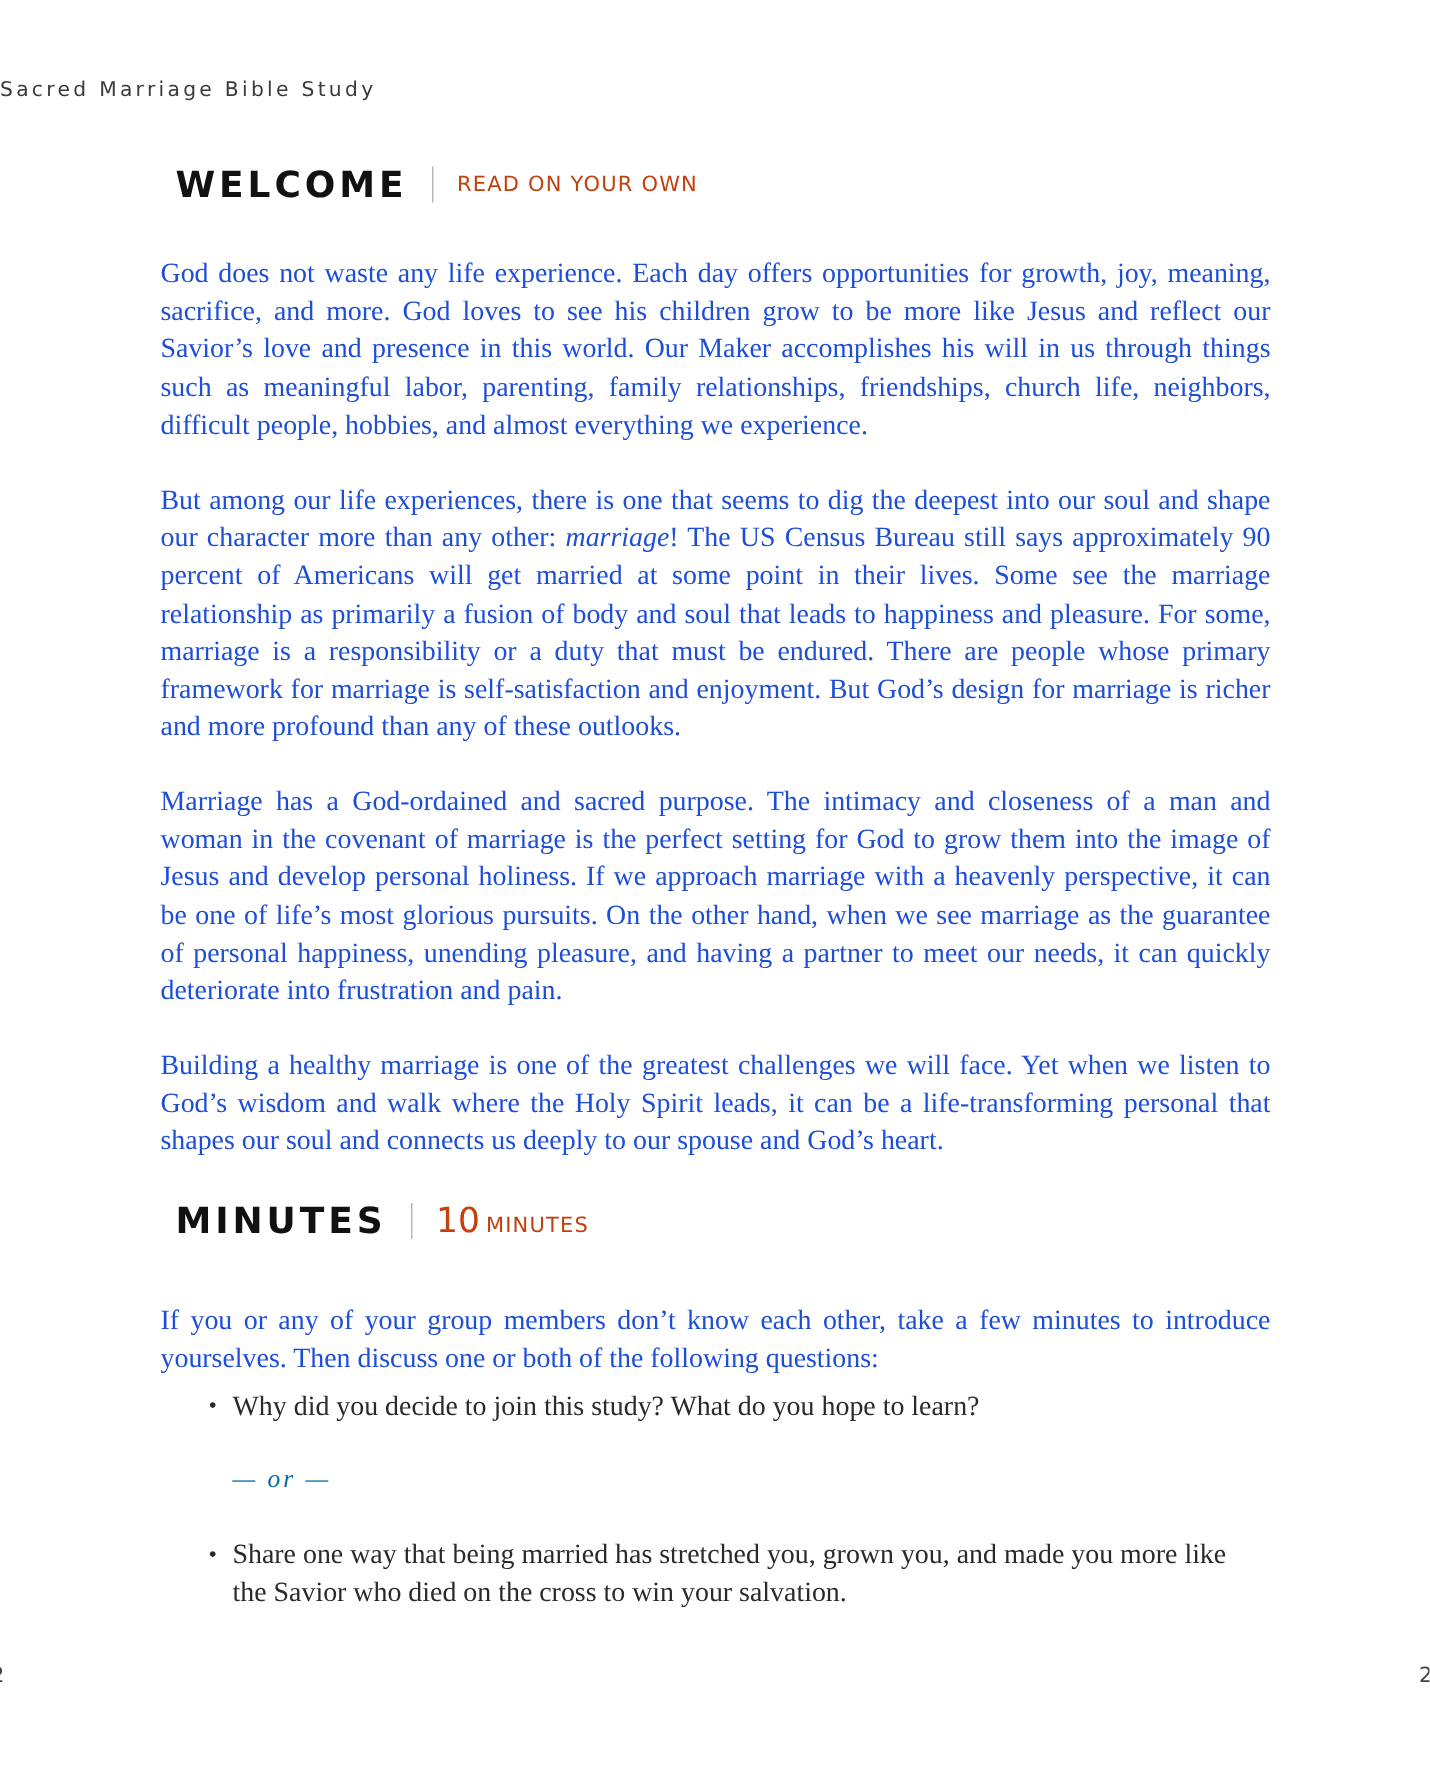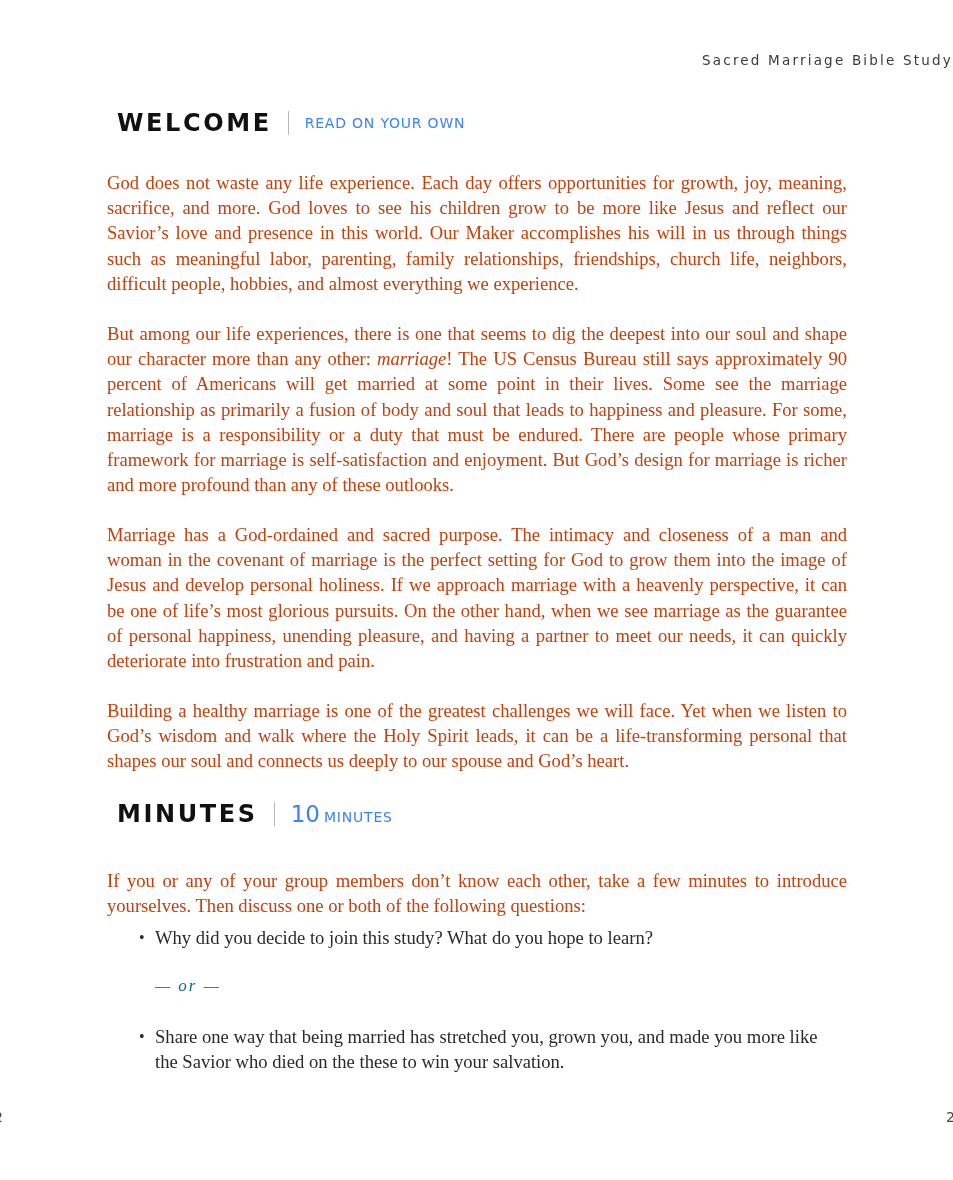--- a/index.html
+++ b/index.html
@@ -12,21 +12,21 @@
       height: 1180px;
       position: relative;
       overflow: hidden;
       color: #2a2a2a;
     }
     .running-header {
       position: absolute;
       top: 52px;
       left: 0;
       width: 953px;
-      text-align: right;
+      text-align: left;
       font-family: "DejaVu Sans", sans-serif;
       font-size: 13.5px;
       letter-spacing: 2.2px;
       color: #3a3a3a;
     }
     .section-head {
       position: absolute;
       left: 117px;
       display: flex;
       align-items: center;
@@ -43,36 +43,36 @@
       display: inline-block;
       width: 1px;
       height: 24px;
       background: #b8b8b8;
       margin: 0 16px 0 16px;
     }
     .section-sub {
       font-family: "DejaVu Sans", sans-serif;
       font-size: 14px;
       letter-spacing: 0.8px;
-      color: #3b82f6;
+      color: #c2410c;
       text-transform: uppercase;
     }
     .section-sub .num {
       font-size: 23px;
       letter-spacing: 0;
       margin-right: 4px;
     }
     .paragraph {
       position: absolute;
       left: 107px;
       width: 740px;
       font-family: "Liberation Serif", serif;
       font-size: 18.6px;
       line-height: 25.2px;
-      color: #c2410c;
+      color: #1d4ed8;
       margin: 0;
       text-align: justify;
     }
     .paragraph em { font-style: italic; }
     .bullet-item {
       position: absolute;
       left: 139px;
       width: 700px;
       font-family: "Liberation Serif", serif;
       font-size: 18.6px;
@@ -131,17 +131,17 @@
 
 <div class="bullet-item" style="top:925px;">
   <span class="bullet-dot">•</span>
   <span>Why did you decide to join this study? What do you hope to learn?</span>
 </div>
 
 <div class="or-sep" style="top:976px;">— or —</div>
 
 <div class="bullet-item" style="top:1024px;">
   <span class="bullet-dot">•</span>
-  <span>Share one way that being married has stretched you, grown you, and made you more like the Savior who died on the these to win your salvation.</span>
+  <span>Share one way that being married has stretched you, grown you, and made you more like the Savior who died on the cross to win your salvation.</span>
 </div>
 
 <div class="page-num" style="left:-6px;">2</div>
 <div class="page-num" style="left:946px;">2</div>
 
 </body></html>

